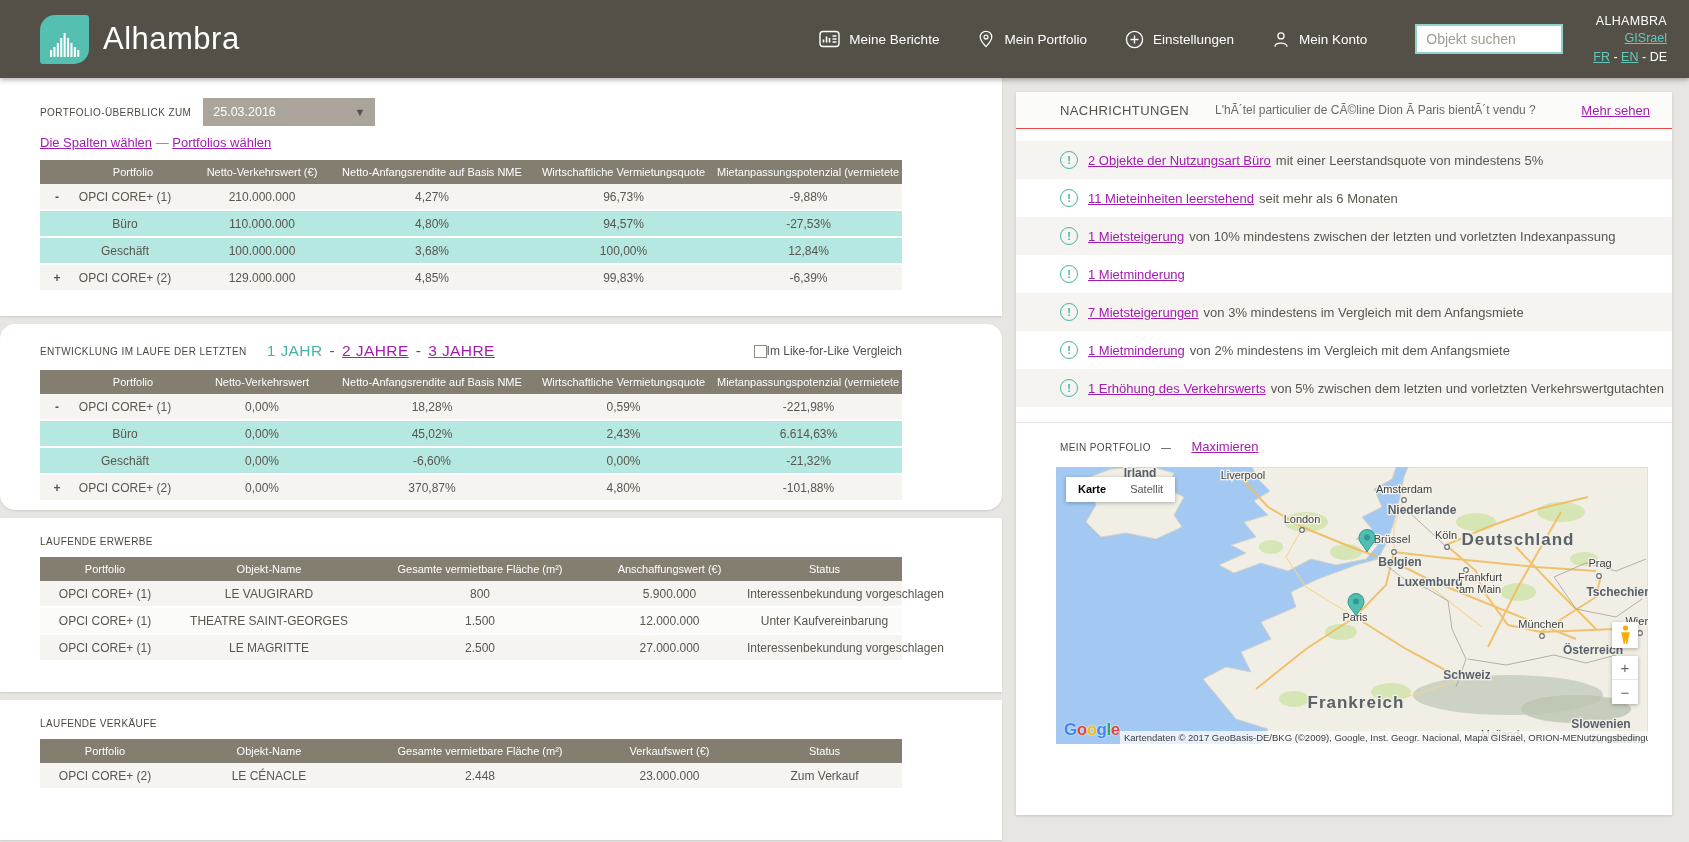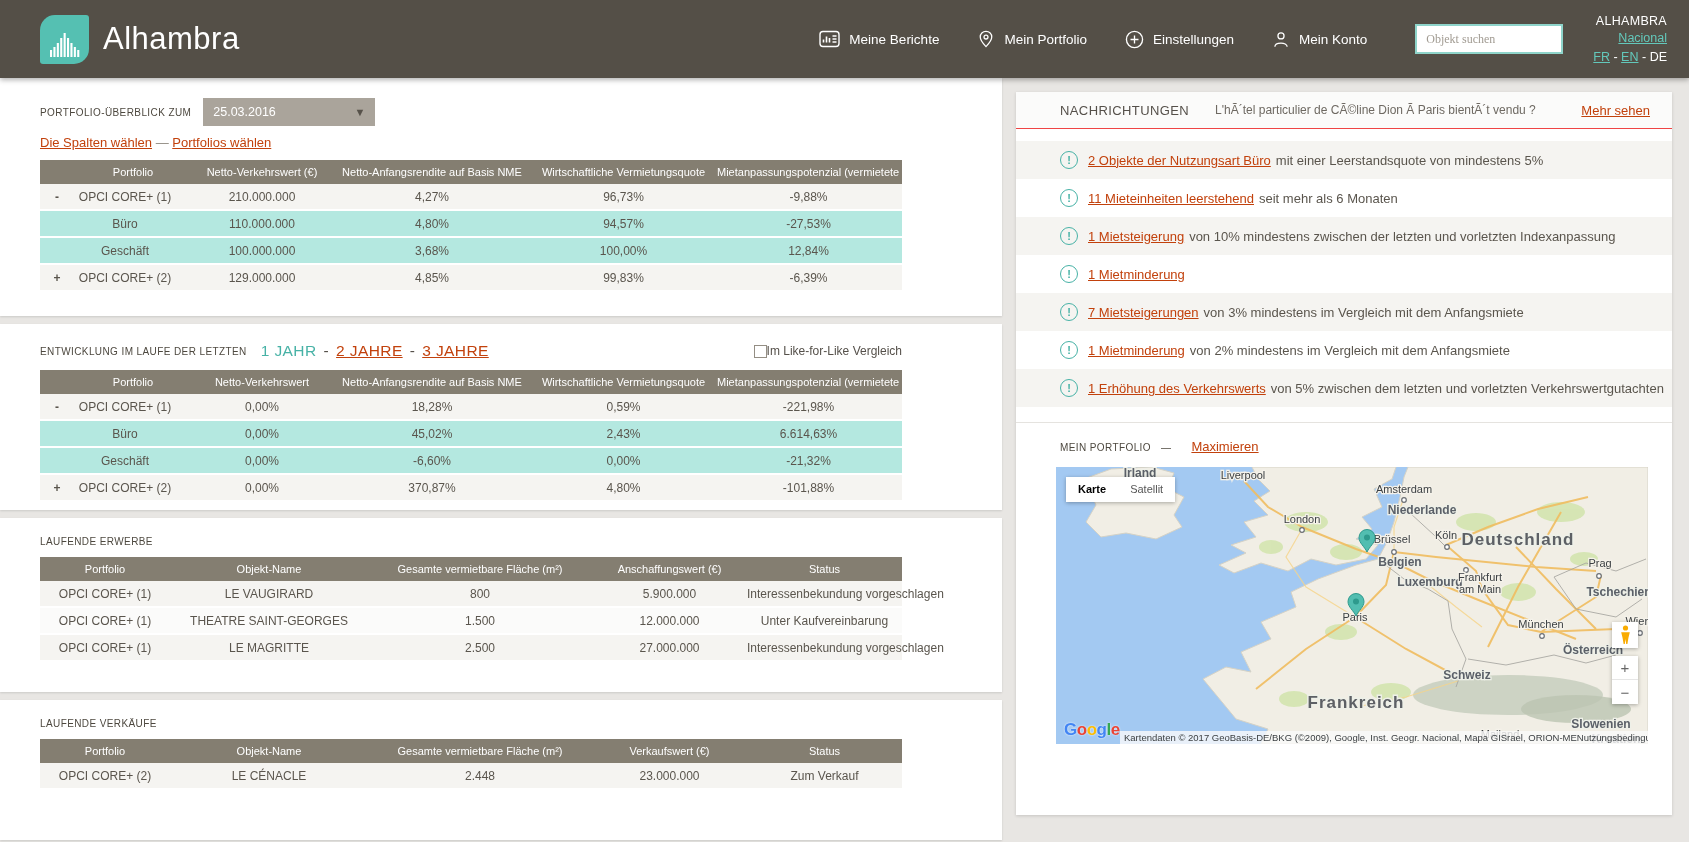--- a/index.html
+++ b/index.html
@@ -9,44 +9,44 @@
   
   .topbar { position:absolute; top:0; left:0; width:1689px; height:78px; background:#544f47;
             display:flex; align-items:center; box-shadow:0 2px 5px rgba(0,0,0,.3); z-index:10; }
   .logo-box { width:49px; height:49px; margin-left:40px; background:#55c0b2; border-radius:15px 3px 15px 3px;
               display:flex; align-items:flex-end; justify-content:center; padding-bottom:7px; flex:none; }
   .brand { color:#fff; font-size:31px; font-weight:300; margin-left:14px; letter-spacing:.5px; }
   .mainnav { display:flex; align-items:center; margin-left:auto; gap:38px;padding-left:16px; }
   .nav-item { display:flex; align-items:center; gap:9px; color:#fff; font-size:13.5px; cursor:pointer; text-decoration:none; }
   .nav-item svg { display:block; }
   .search-box { margin-left:48px; width:148px; height:30px; background:#fff; border:2px solid #8ed4ca; }
-  .search-box input { width:100%; height:100%; border:none; outline:none; padding:0 9px; font-size:12px; color:#55504a;
-                      font-family:Liberation Serif, serif; }
+  .search-box input { width:100%; height:100%; border:none; outline:none; padding:0 9px; font-size:14px; color:#55504a;
+                      font-family:Liberation Sans, sans-serif; }
   .search-box input::placeholder { color:#a19b92; }
   .account { margin-left:30px; margin-right:22px; text-align:right; font-size:12.5px; line-height:17px; color:#fff; flex:none; }
   .account .acc-name { letter-spacing:.3px; }
-  a.tlink { color:#c2410c; text-decoration:underline; cursor:pointer; }
+  a.tlink { color:#a21caf; text-decoration:underline; cursor:pointer; }
   .account a.tlink { color:#63c8bb; }
   .lang-row { margin-top:2px; }
 
   
   .left-col { position:absolute; left:0; top:78px; width:1002px; }
   .section { background:#fff; box-shadow:0 1px 2px rgba(0,0,0,.12); margin-bottom:8px;
              padding:18px 100px 0 40px; overflow:hidden; }
   .sec-a { height:238px; padding-top:20px; }
-  .sec-b { height:186px; }
+  .sec-b { height:186px;border-radius:15px; }
   .sec-c { height:174px; }
   .sec-d { height:140px; }
   .sec-title { font-size:10px; color:#4d483f; letter-spacing:.4px; }
   .title-row { display:flex; align-items:center; }
   .date-select { margin-left:12px; width:172px; height:28px; background:#aaa49b; color:#fff; display:flex; align-items:center;
                  padding:0 10px; font-size:12.5px; cursor:pointer; }
   .date-select .caret { margin-left:auto; color:#57524a; font-size:11px; }
   .chooser-links { margin-top:9px; font-size:13px; color:#8d887f; }
-  .periods { display:inline-flex; align-items:baseline; gap:7px; margin-left:14px; font-size:15.5px; }
+  .periods { display:inline-flex; align-items:baseline; gap:7px; margin-left:20px; font-size:15.5px; }
   .period-active { color:#47b2a6; }
   .period-sep { color:#55504a; }
   .lfl-box { margin-left:auto; display:flex; align-items:center; gap:0; font-size:12px; color:#55504a; }
   .checkbox { width:13px; height:13px; background:#fff; border:1px solid #948e84; display:inline-block; cursor:pointer; }
 
   table.dtable { border-collapse:separate; border-spacing:0; width:100%; margin-top:10px; table-layout:fixed; }
   table.dtable thead th { background:#847e71; color:#fff; font-weight:normal; font-size:11px; height:24px;
                           text-align:center; white-space:nowrap; overflow:visible; padding:0 2px; }
   table.dtable td { height:27px; font-size:12px; color:#5a554d; text-align:center; border-bottom:2px solid #fff;
                     white-space:nowrap; overflow:visible; }
@@ -161,21 +161,21 @@
         <span>Mein Konto</span>
       </a>
     </div>
 
     <div class="search-box">
       <input type="text" placeholder="Objekt suchen" style="">
     </div>
 
     <div class="account">
       <div class="acc-name">ALHAMBRA</div>
-      <div><a class="tlink">Nacional</a></div>
+      <div><a class="tlink">GISrael</a></div>
       <div class="lang-row">
         <a class="tlink">FR</a>
         <span>-</span>
         <a class="tlink">EN</a>
         <span>-</span>
         <span>DE</span>
       </div>
     </div>
   </div>
 

